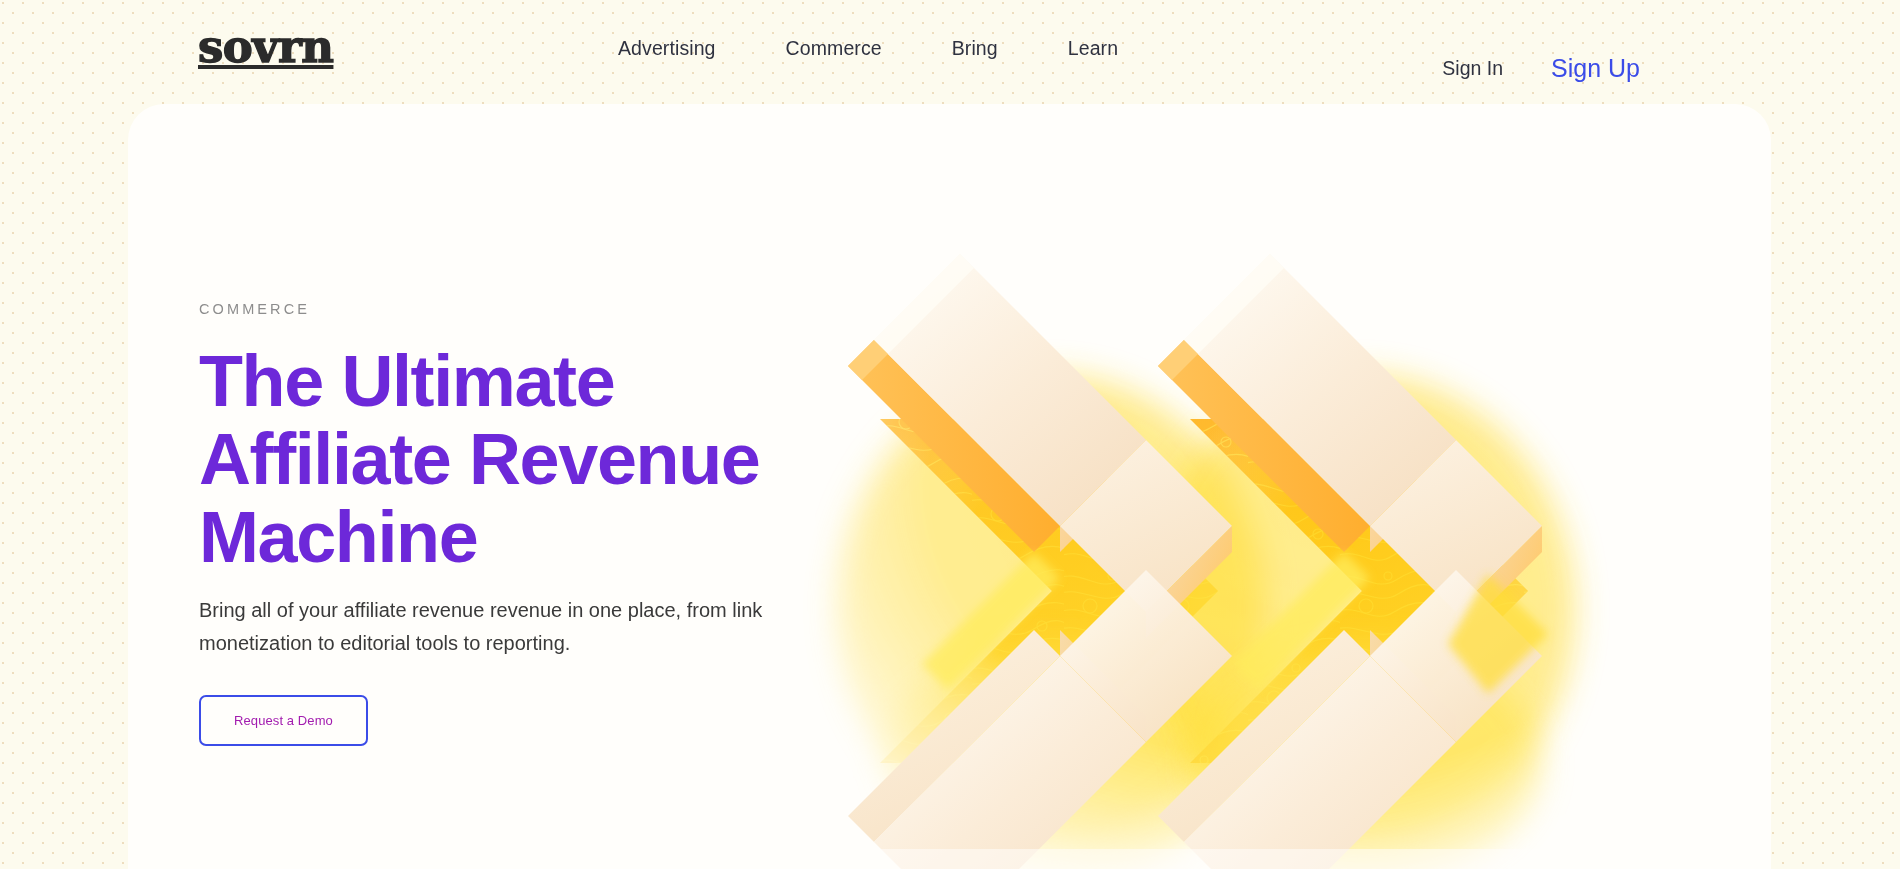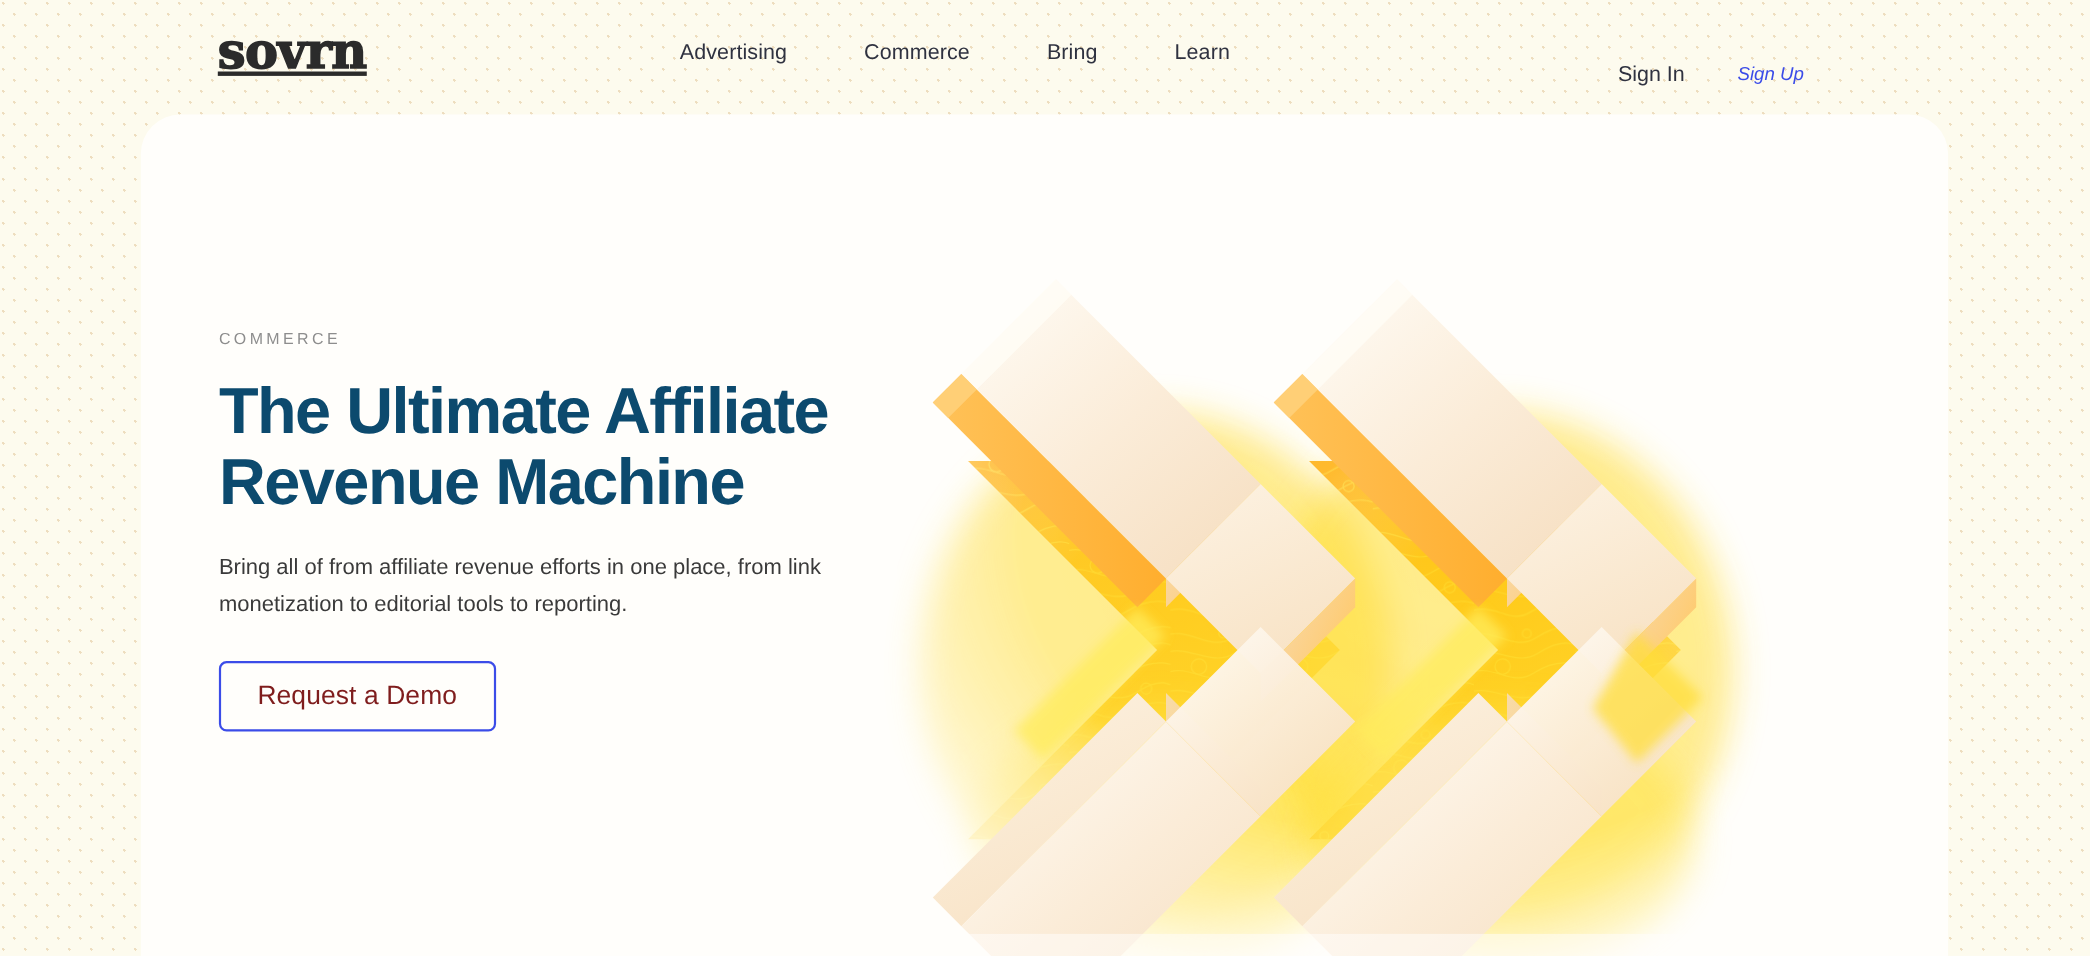--- a/index.html
+++ b/index.html
@@ -81,26 +81,25 @@
 
   .auth-signin {
     font-size: 19.5px;
     color: #2f3240;
     text-decoration: none;
     cursor: pointer;
     white-space: nowrap;
   }
 
   .auth-signup {
-    font-size: 17px;
+    font-size: 25px;
     color: #3B4CE8;
     text-decoration: none;
     cursor: pointer;
     white-space: nowrap;
-    font-style: italic;
   }
 
   
   .card {
     position: absolute;
     left: 128px;
     top: 104px;
     width: 1643px;
     height: 820px;
     background: #FFFEFB;
@@ -121,41 +120,41 @@
   .eyebrow {
     font-size: 14.5px;
     letter-spacing: 3.1px;
     color: #8d8d8d;
     text-transform: uppercase;
     font-weight: 400;
     margin-bottom: 26px;
   }
 
   .headline {
-    font-size: 59px;
+    font-size: 72px;
     line-height: 1.08;
     font-weight: 700;
     letter-spacing: -1.4px;
-    color: #0c4a6e;
-    margin-bottom: 30px;
+    color: #6d28d9;
+    margin-bottom: 18px;
     max-width: 600px;
   }
 
   .subcopy {
     font-size: 20px;
     line-height: 1.62;
     color: #3a3a3a;
     max-width: 570px;
     margin-bottom: 36px;
   }
 
   .cta {
     display: inline-block;
-    font-size: 24px;
-    color: #7f1d1d;
+    font-size: 13px;
+    color: #a21caf;
     border: 2px solid #3B4CE8;
     border-radius: 7px;
     padding: 16px 33px;
     text-decoration: none;
     background: transparent;
     cursor: pointer;
     font-family: "Liberation Sans", sans-serif;
     letter-spacing: 0.1px;
     white-space: nowrap;
     text-align: center;
@@ -192,21 +191,21 @@
     <a class="auth-signup" href="#">Sign Up</a>
   </div>
 
 </header>
 
 <main class="card">
 
   <section class="hero-copy">
     <div class="eyebrow">COMMERCE</div>
     <h1 class="headline">The Ultimate Affiliate Revenue Machine</h1>
-    <p class="subcopy">Bring all of from affiliate revenue efforts in one place, from link monetization to editorial tools to reporting.</p>
+    <p class="subcopy">Bring all of your affiliate revenue revenue in one place, from link monetization to editorial tools to reporting.</p>
     <a class="cta" href="#">Request a Demo</a>
   </section>
 
   <div class="hero-art">
     <svg viewBox="0 0 983 820" xmlns="http://www.w3.org/2000/svg" aria-hidden="true">
       <defs>
 
         <radialGradient id="glowA" cx="50%" cy="45%" r="62%">
           <stop offset="0%" stop-color="#FFD000" stop-opacity="1"></stop>
           <stop offset="45%" stop-color="#FFD000" stop-opacity="0.92"></stop>

